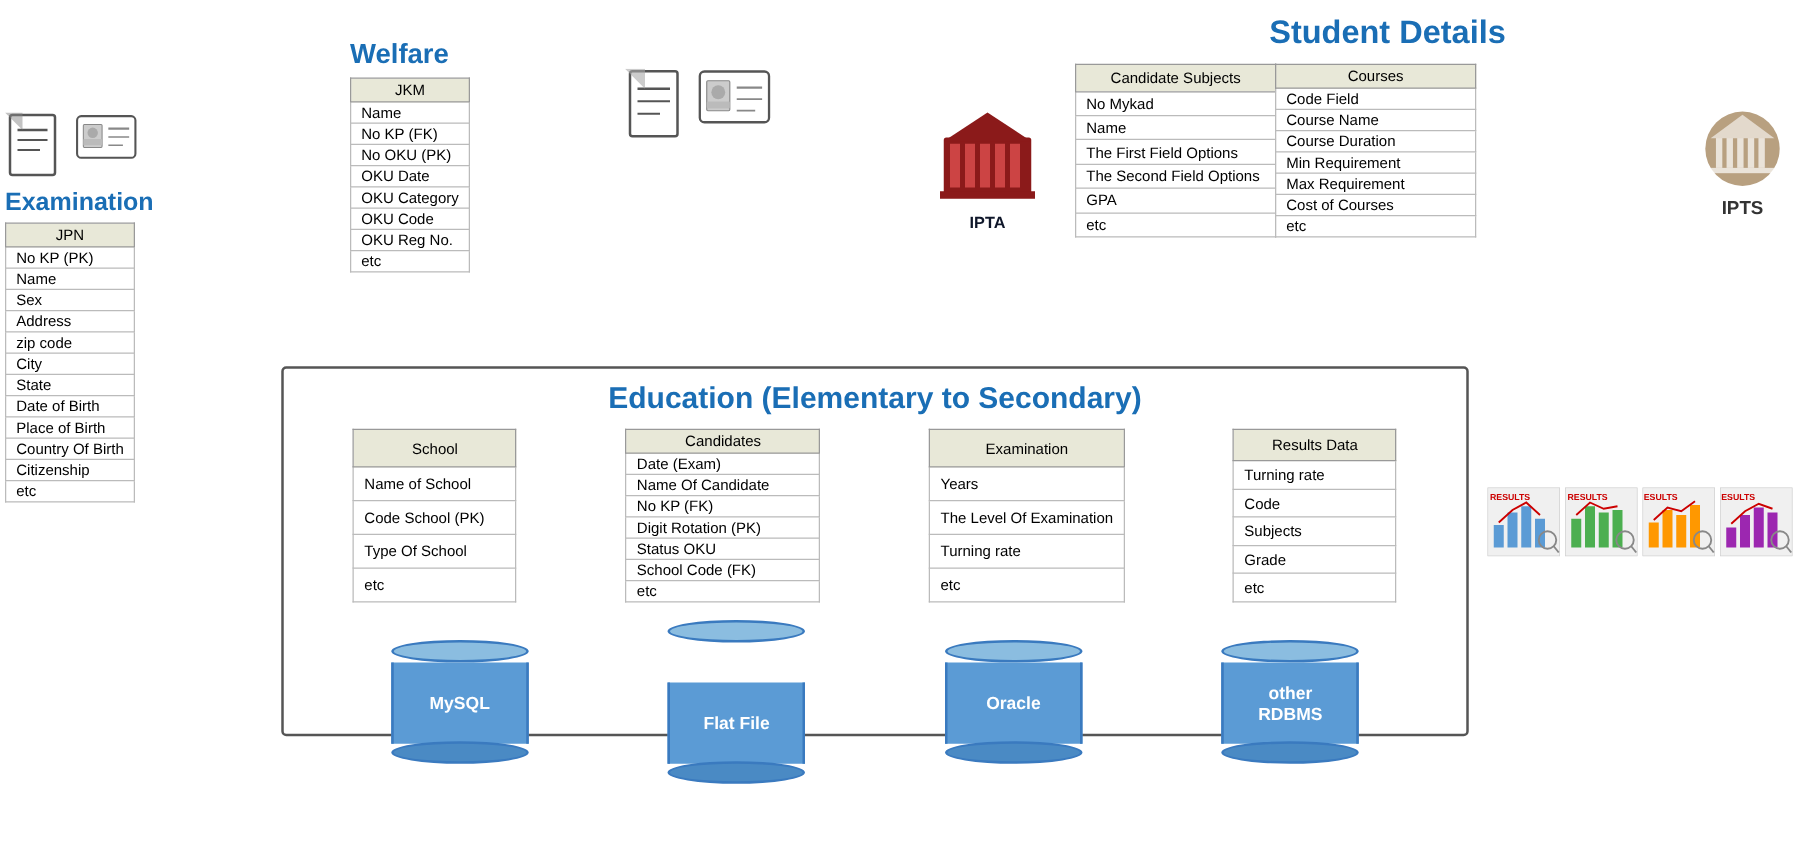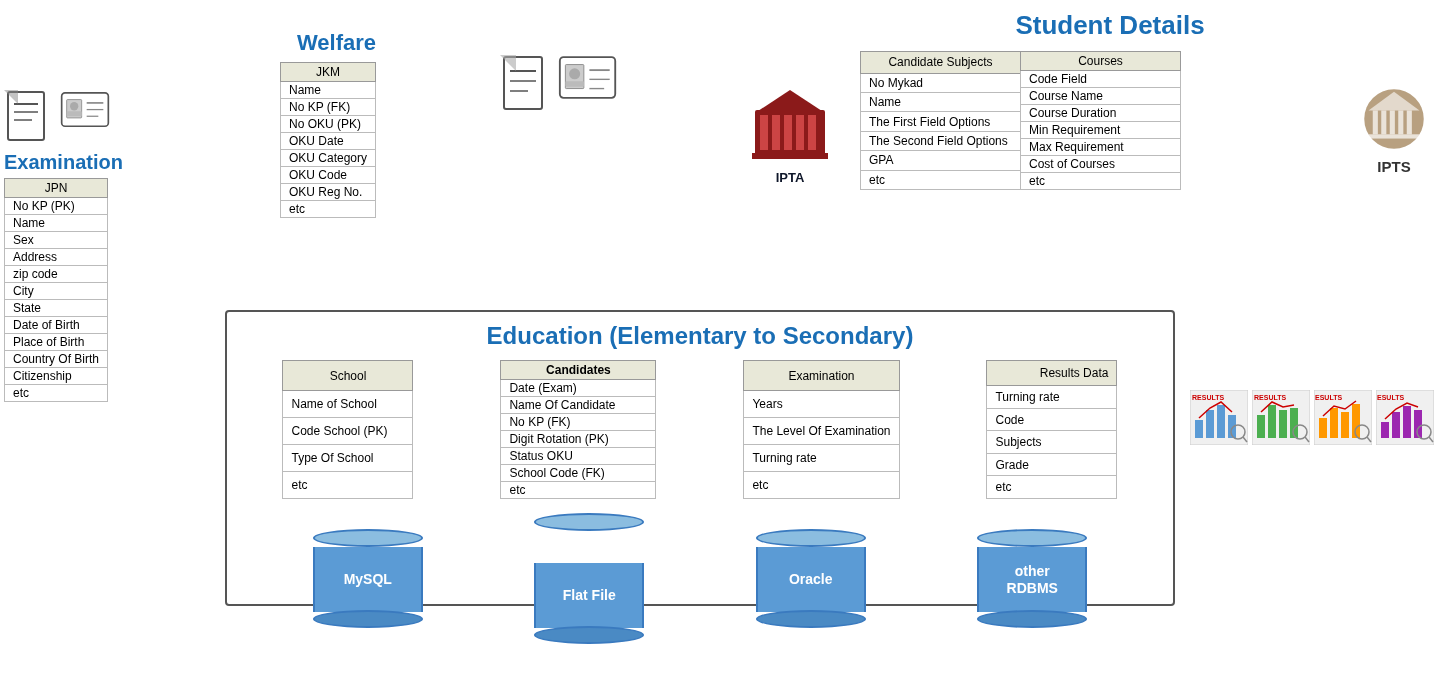--- a/index.html
+++ b/index.html
@@ -140,21 +140,21 @@
             <td>Citizenship</td>
           </tr>
       <tr>
             <td>etc</td>
           </tr>
     </tbody>
       </table>
   </div>
 
   <div style="position:absolute; left:280px; top:30px;">
-    <div style="font-size:22px; font-weight:bold; color:#1a6eb5; text-align:right; margin-bottom:6px;">Welfare</div>
+    <div style="font-size:22px; font-weight:bold; color:#1a6eb5; text-align:left; margin-bottom:6px;">Welfare</div>
     <table class="db-table">
       <tbody>
           <tr>
             <th>JKM</th>
           </tr>
       <tr>
             <td>Name</td>
           </tr>
       <tr>
             <td>No KP (FK)</td>
@@ -285,21 +285,21 @@
       <rect x="25" y="30" width="6" height="28" fill="#fff" opacity="0.7"></rect>
       <rect x="35" y="30" width="6" height="28" fill="#fff" opacity="0.7"></rect>
       <rect x="45" y="30" width="6" height="28" fill="#fff" opacity="0.7"></rect>
       <rect x="55" y="30" width="6" height="28" fill="#fff" opacity="0.7"></rect>
       <rect x="10" y="58" width="60" height="5" fill="#fff" opacity="0.7"></rect>
       <polygon points="40,8 10,30 70,30" fill="#fff" opacity="0.6"></polygon>
     </svg>
     <div style="font-size:15px; font-weight:bold; color:#333; margin-top:2px;">IPTS</div>
   </div>
 
-  <div class="edu-box" style="left:225px; top:310px; width:950px; height:296px;">
+  <div class="edu-box" style="left:225px; top:293px; width:950px; height:296px;">
     <div style="font-size:24px; font-weight:bold; color:#1a6eb5; text-align:center; margin-top:10px; margin-bottom:10px;">Education (Elementary to Secondary)</div>
 
     <div style="display:flex; gap:16px; padding: 0 20px; justify-content: space-around;">
 
       <table class="db-table">
         <tbody>
             <tr>
               <th style="min-width:130px;">School</th>
             </tr>
         <tr>
@@ -313,21 +313,21 @@
             </tr>
         <tr>
               <td>etc</td>
             </tr>
       </tbody>
         </table>
 
       <table class="db-table">
         <tbody>
             <tr>
-              <th style="min-width:155px;font-weight:bold;">Candidates</th>
+              <th style="min-width:155px;">Candidates</th>
             </tr>
         <tr>
               <td>Date (Exam)</td>
             </tr>
         <tr>
               <td>Name Of Candidate</td>
             </tr>
         <tr>
               <td>No KP (FK)</td>
             </tr>
@@ -362,21 +362,21 @@
             </tr>
         <tr>
               <td>etc</td>
             </tr>
       </tbody>
         </table>
 
       <table class="db-table">
         <tbody>
             <tr>
-              <th style="min-width:130px;text-align:right;">Results Data</th>
+              <th style="min-width:130px;">Results Data</th>
             </tr>
         <tr>
               <td>Turning rate</td>
             </tr>
         <tr>
               <td>Code</td>
             </tr>
         <tr>
               <td>Subjects</td>
             </tr>

